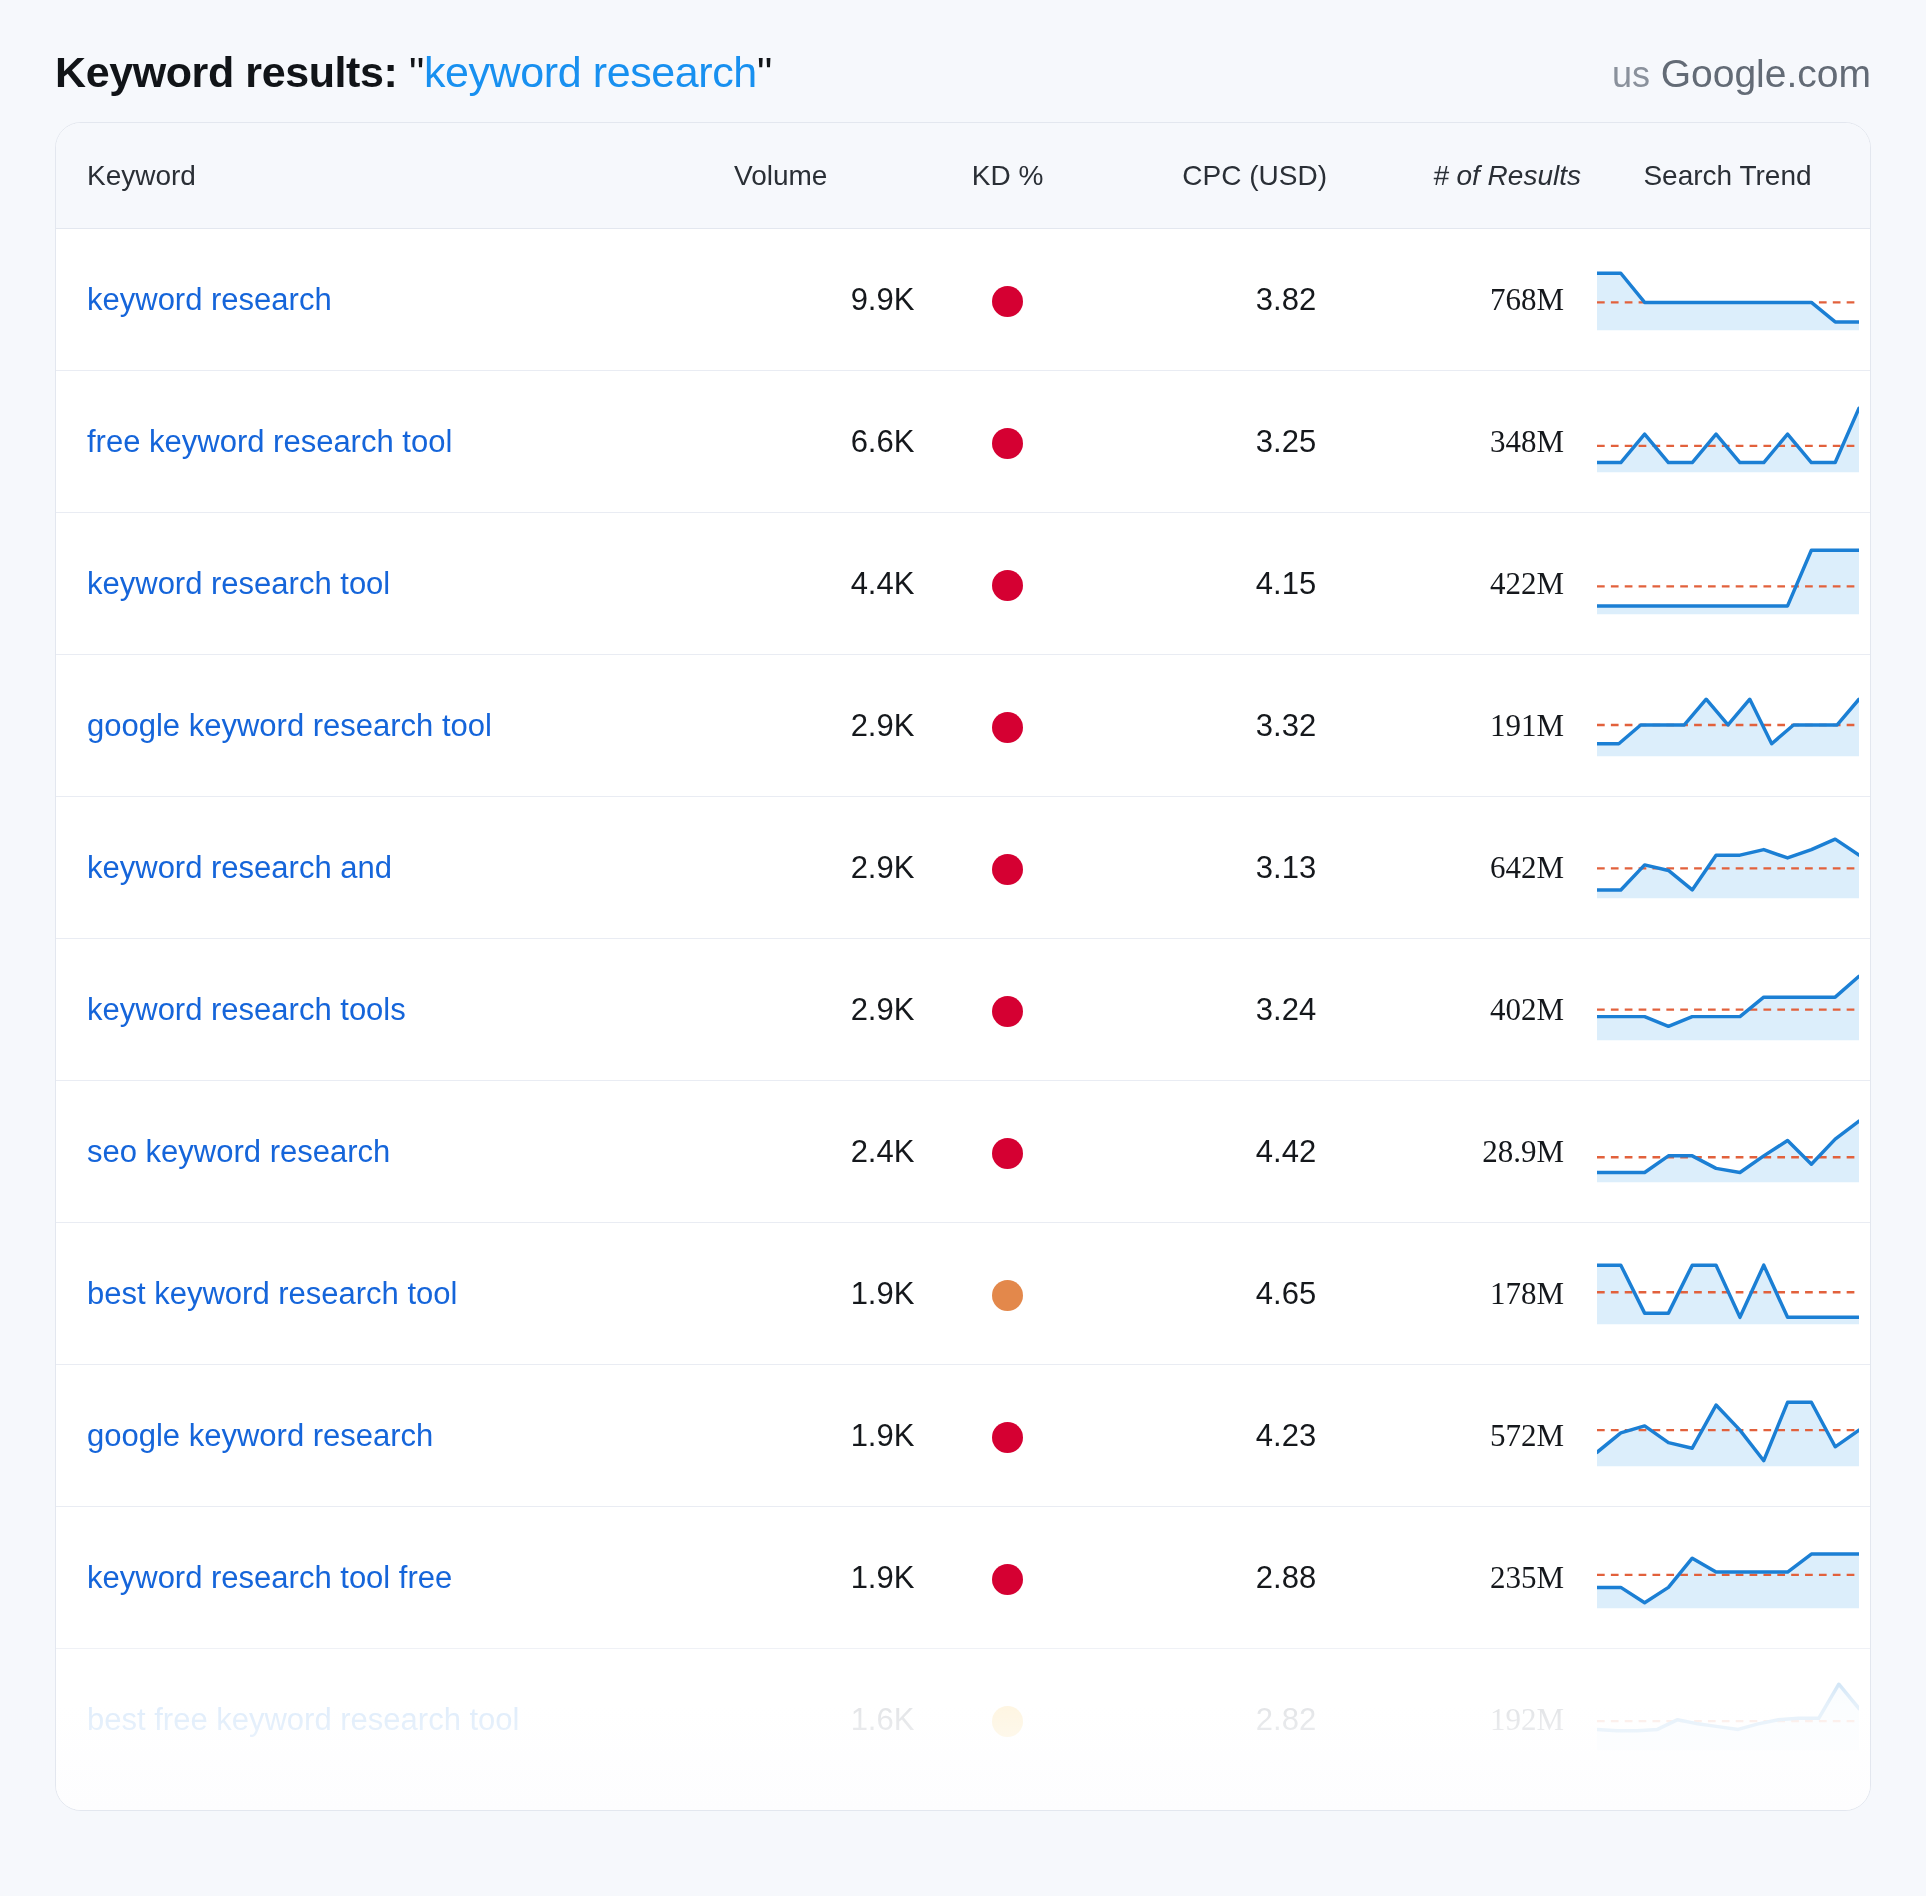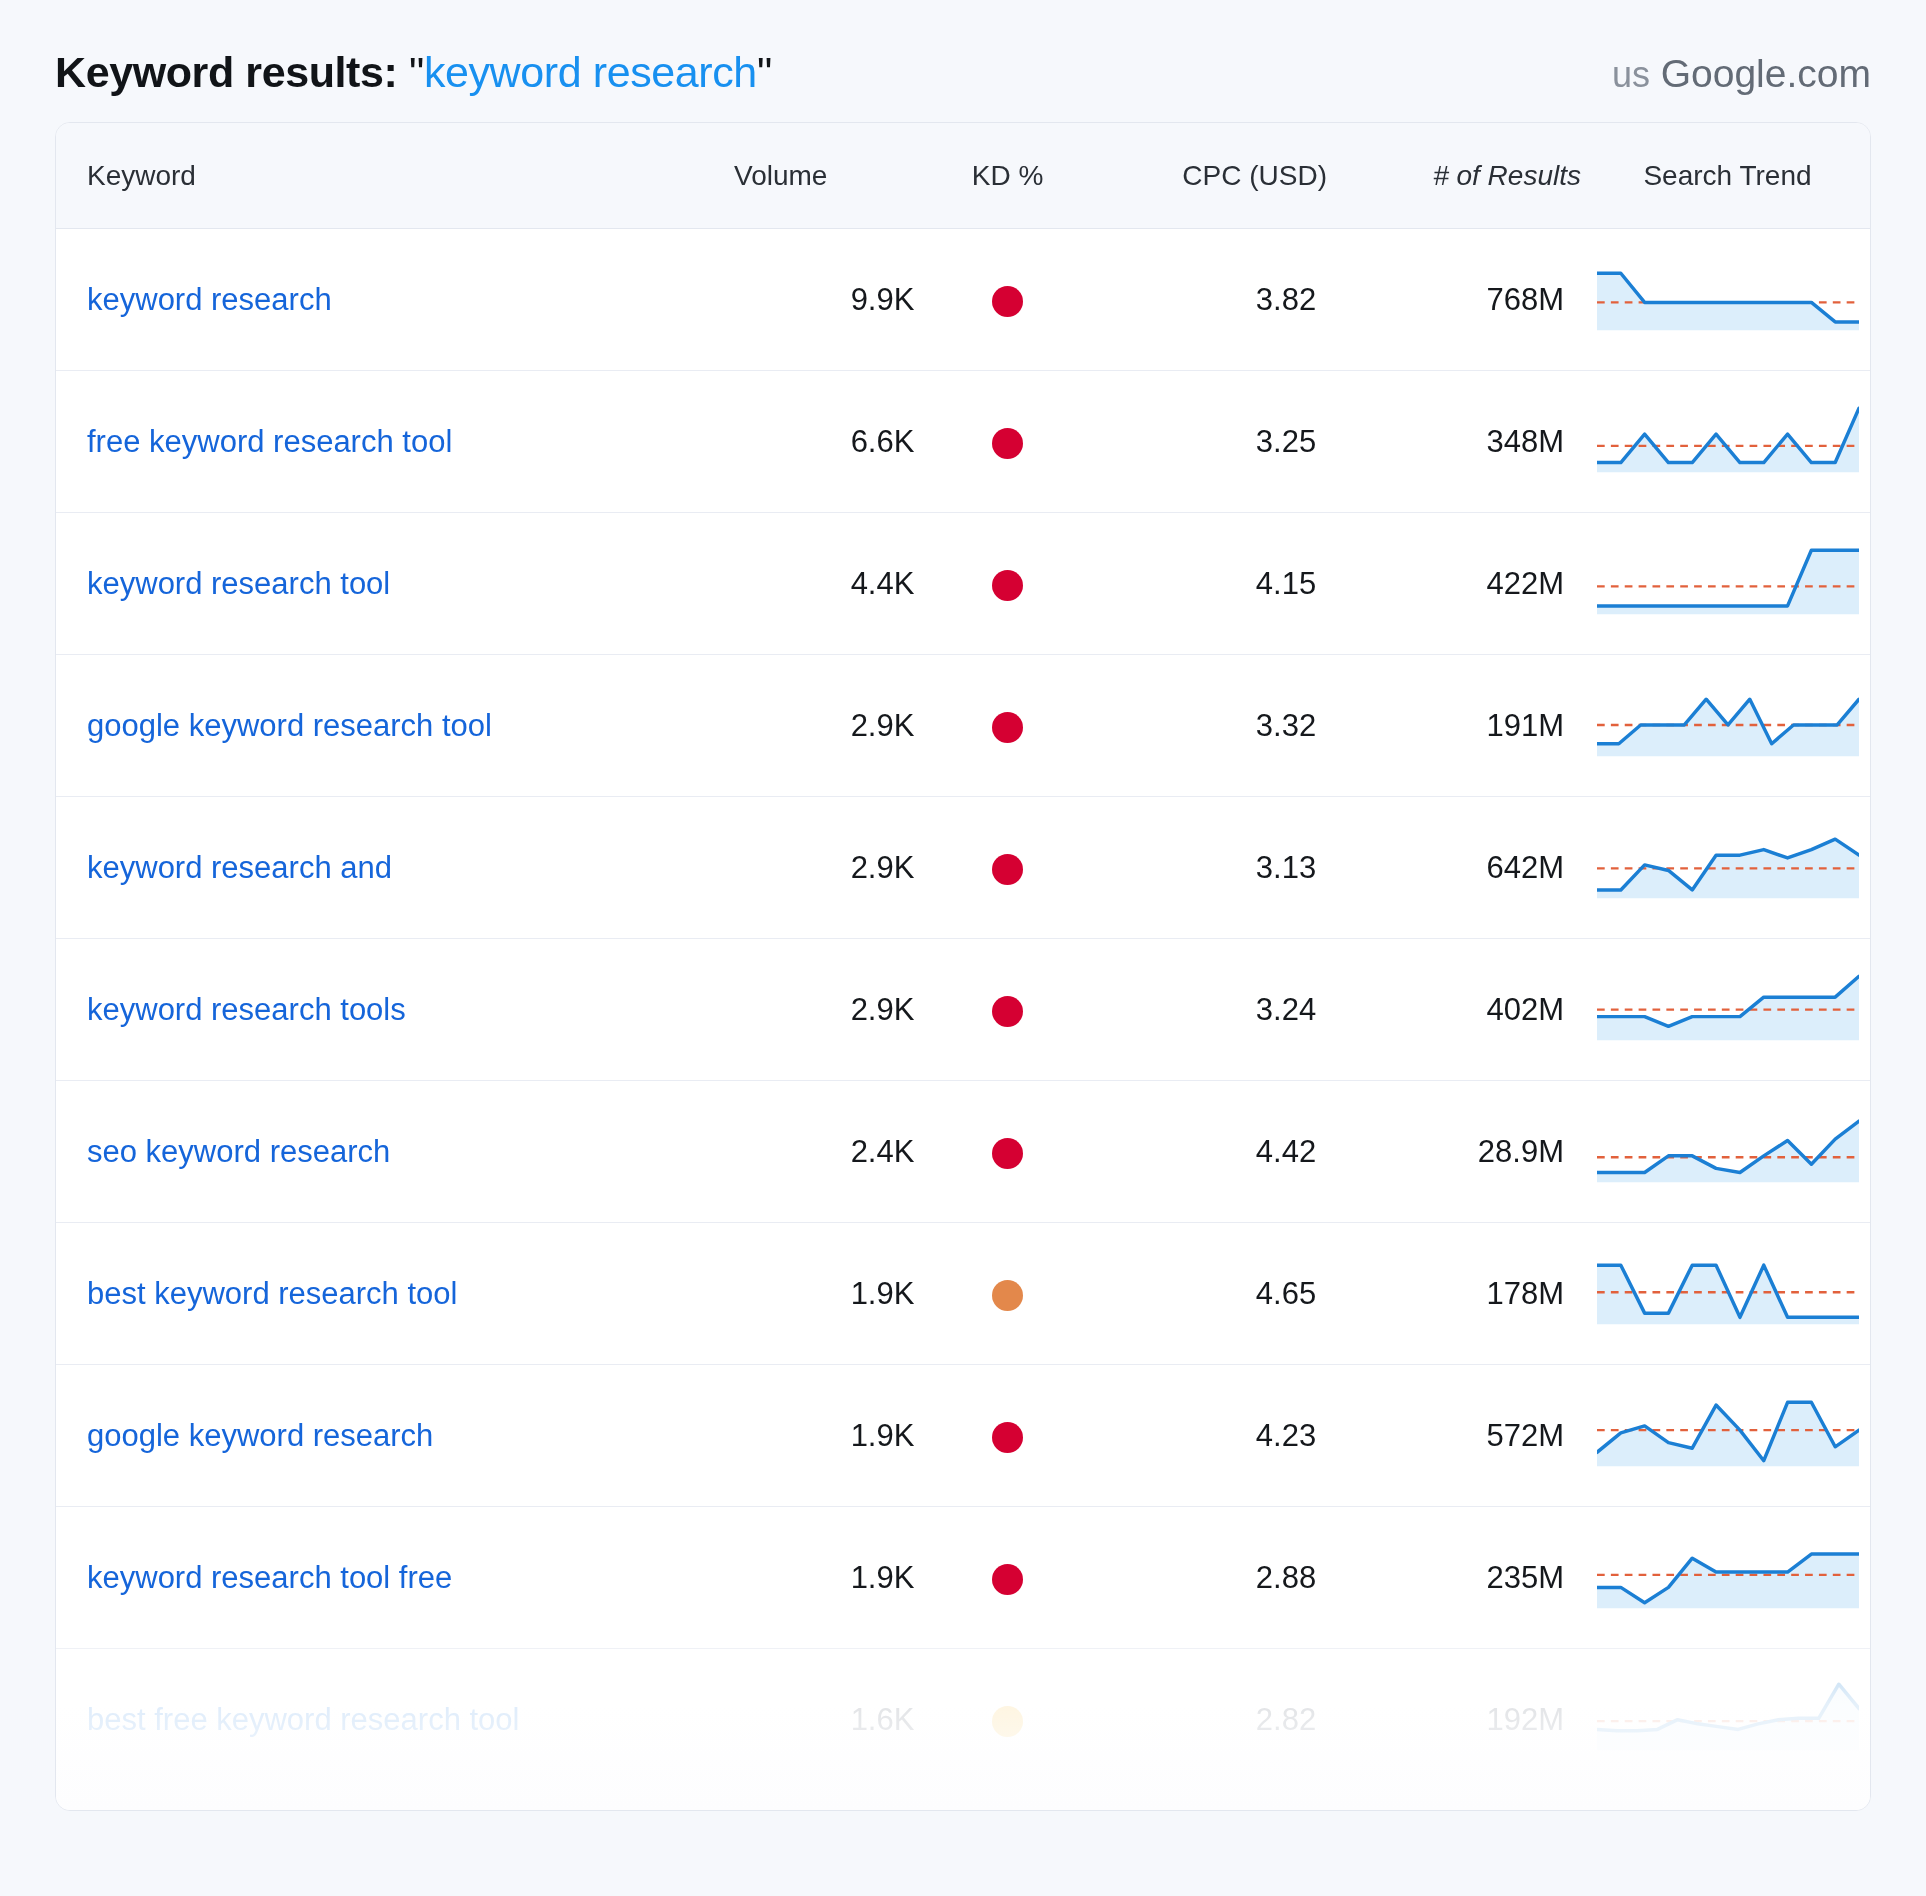--- a/index.html
+++ b/index.html
@@ -62,21 +62,21 @@
     font-size: 39px;
     color: #636B76;
   }
 
   
   .results-card {
     position: relative;
     margin-top: 6.2px;
     background: #FFFFFF;
     border: 1.5px solid #E3E7EF;
-    border-radius: 15px;
+    border-radius: 26px;
     overflow: hidden;
     height: 1689px;
     box-sizing: border-box;
   }
 
   .table {
     width: 100%;
     border-collapse: collapse;
     table-layout: fixed;
   }
@@ -116,21 +116,21 @@
   }
   .kw-link {
     color: #1565DA;
     text-decoration: none;
     cursor: pointer;
     font-size: 31px;
   }
   .cell-volume  { text-align: right; padding-right: 4.6px !important; }
   .cell-kd      { text-align: center; }
   .cell-cpc     { text-align: right; padding-right: 10.8px !important; }
-  .cell-results { text-align: right; padding-right: 17px !important; }
+  .cell-results { text-align: right; padding-right: 17px !important; font-family: Liberation Serif, serif; }
   .cell-trend   { text-align: center; }
 
   .kd-dot {
     display: inline-block;
     width: 31px;
     height: 31px;
     border-radius: 50%;
     vertical-align: middle;
   }
 

